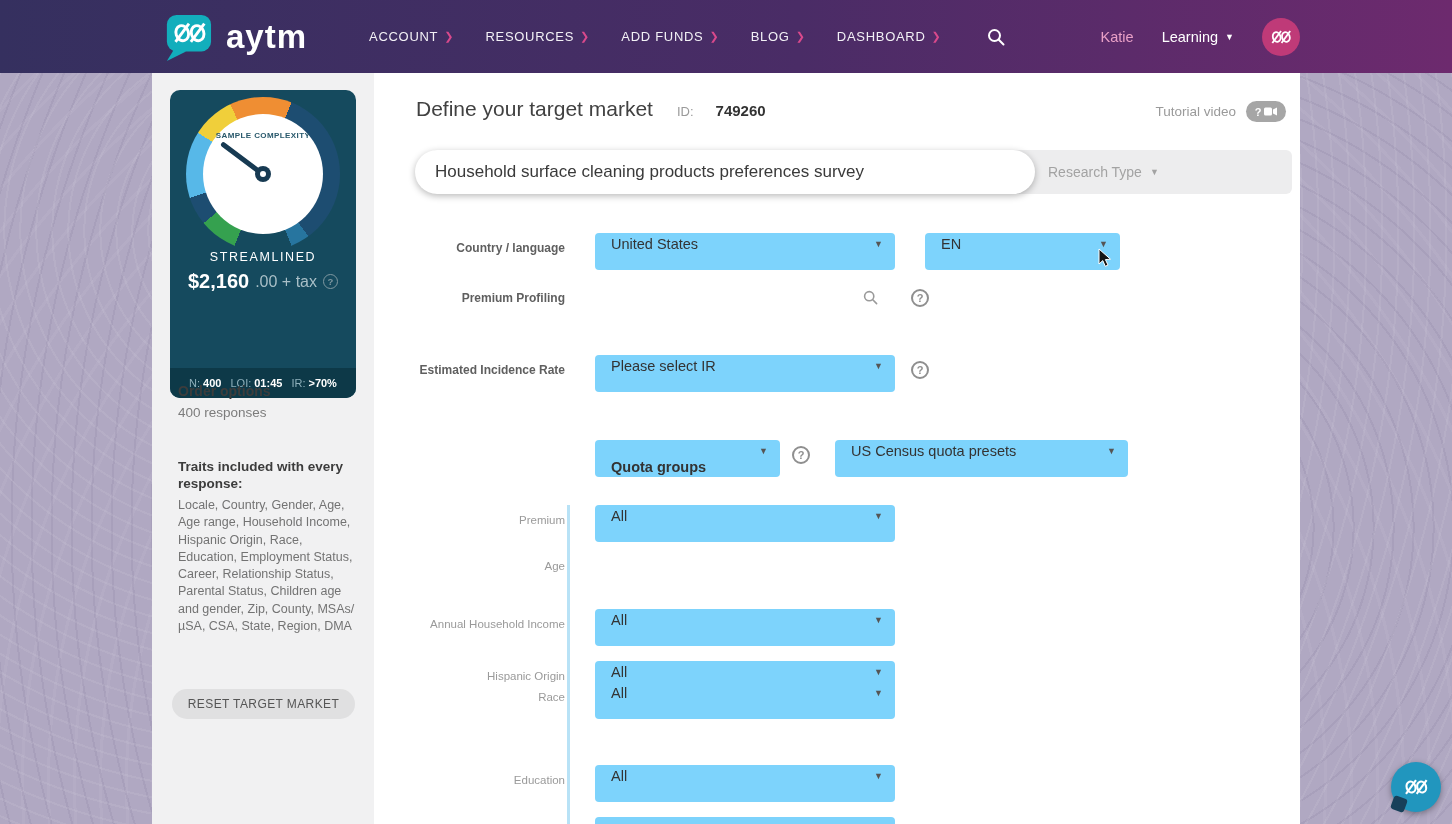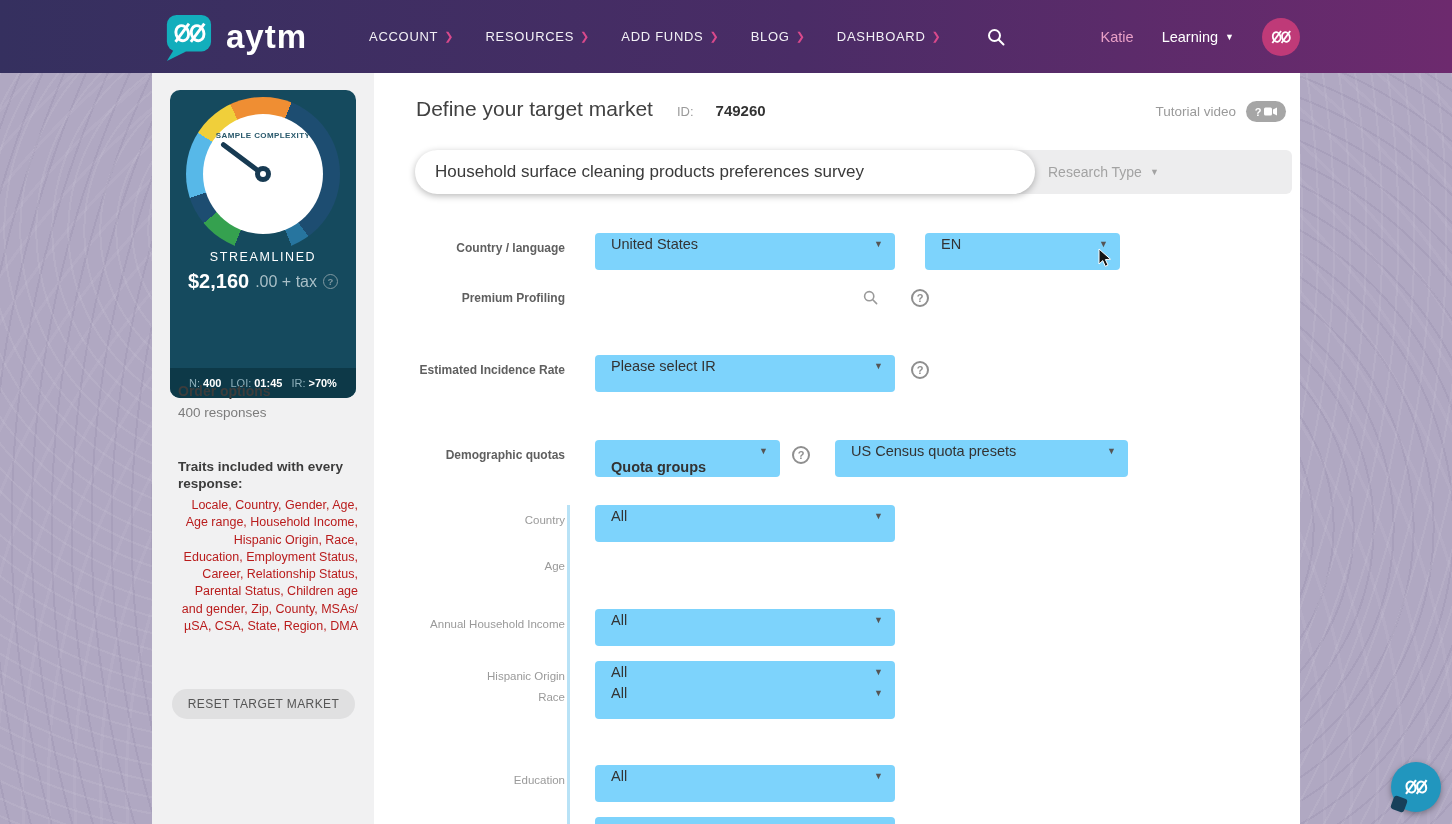--- a/index.html
+++ b/index.html
@@ -53,21 +53,21 @@
   .price-help { width:15px; height:15px; border-radius:50%; border:1.5px solid #7f98a1; color:#7f98a1;
     font-size:9.5px; font-weight:bold; display:flex; align-items:center; justify-content:center; cursor:pointer; }
   .stats-strip { position:absolute; left:0; bottom:0; width:100%; height:30px; background:#0d3948;
     border-radius:0 0 10px 10px; display:flex; align-items:center; justify-content:center; gap:9px; font-size:11px; }
   .stat { display:flex; gap:3px; }
   .stat .sl { color:#8fb0bb; }
   .stat .sv { color:#fff; font-weight:bold; }
   .side-order-title { position:absolute; left:26px; top:310px; font-size:14px; font-weight:bold; color:#3c3c3c; }
   .side-order-value { position:absolute; left:26px; top:332px; font-size:13.5px; color:#7c7c7c; }
   .side-traits-title { position:absolute; left:26px; top:386px; width:172px; font-size:13.5px; font-weight:bold; color:#3c3c3c; line-height:1.25; }
-  .side-traits-text { position:absolute; left:26px; top:424px; width:180px; font-size:12.5px; color:#b91c1c; line-height:1.38;text-align:right; }
+  .side-traits-text { position:absolute; left:26px; top:424px; width:180px; font-size:12.5px; color:#737373; line-height:1.38; }
   .reset-btn { position:absolute; left:20px; top:616px; width:183px; height:30px; border:none; border-radius:15px;
     background:#e0e0e1; color:#555; font-size:12px; letter-spacing:.4px; font-family:inherit; cursor:pointer; }
 
   
   .main { position:absolute; left:374px; top:73px; width:926px; height:751px; background:#fff; overflow:hidden; }
   .title-row { position:absolute; left:42px; top:24px; display:flex; align-items:baseline; }
   .page-title { font-size:21px; color:#414141; }
   .id-label { margin-left:24px; font-size:13px; color:#9a9a9a; }
   .id-value { margin-left:22px; font-size:15px; font-weight:bold; color:#333; }
   .tutorial { position:absolute; top:28px; right:14px; display:flex; align-items:center; gap:10px; cursor:pointer; }
@@ -275,34 +275,33 @@
     <div class="frow" style="top:282px">
       <span class="flabel">Estimated Incidence Rate</span>
       <div class="dd" style="left:221px;width:300px">
         <span class="dd-text">Please select IR</span>
         <span class="dd-arrow">▼</span>
       </div>
       <span class="qicon" style="left:537px">?</span>
     </div>
 
     <div class="frow" style="top:367px">
-      <span class="flabel">Demographic quotas</span>
       <div class="dd" style="left:221px;width:185px">
         <span class="dd-text bold">Quota groups</span>
         <span class="dd-arrow">▼</span>
       </div>
       <span class="qicon" style="left:418px">?</span>
       <div class="dd" style="left:461px;width:293px">
         <span class="dd-text">US Census quota presets</span>
         <span class="dd-arrow">▼</span>
       </div>
     </div>
 
     <div class="frow" style="top:432px">
-      <span class="flabel dim">Country</span>
+      <span class="flabel dim">Premium</span>
       <div class="dd" style="left:221px;width:300px">
         <span class="dd-text">All</span>
         <span class="dd-arrow">▼</span>
       </div>
     </div>
 
     <div class="frow" style="top:470px;height:40px">
       <span class="flabel dim" style="line-height:15px;top:16px;position:absolute">Age</span>
     </div>
 

